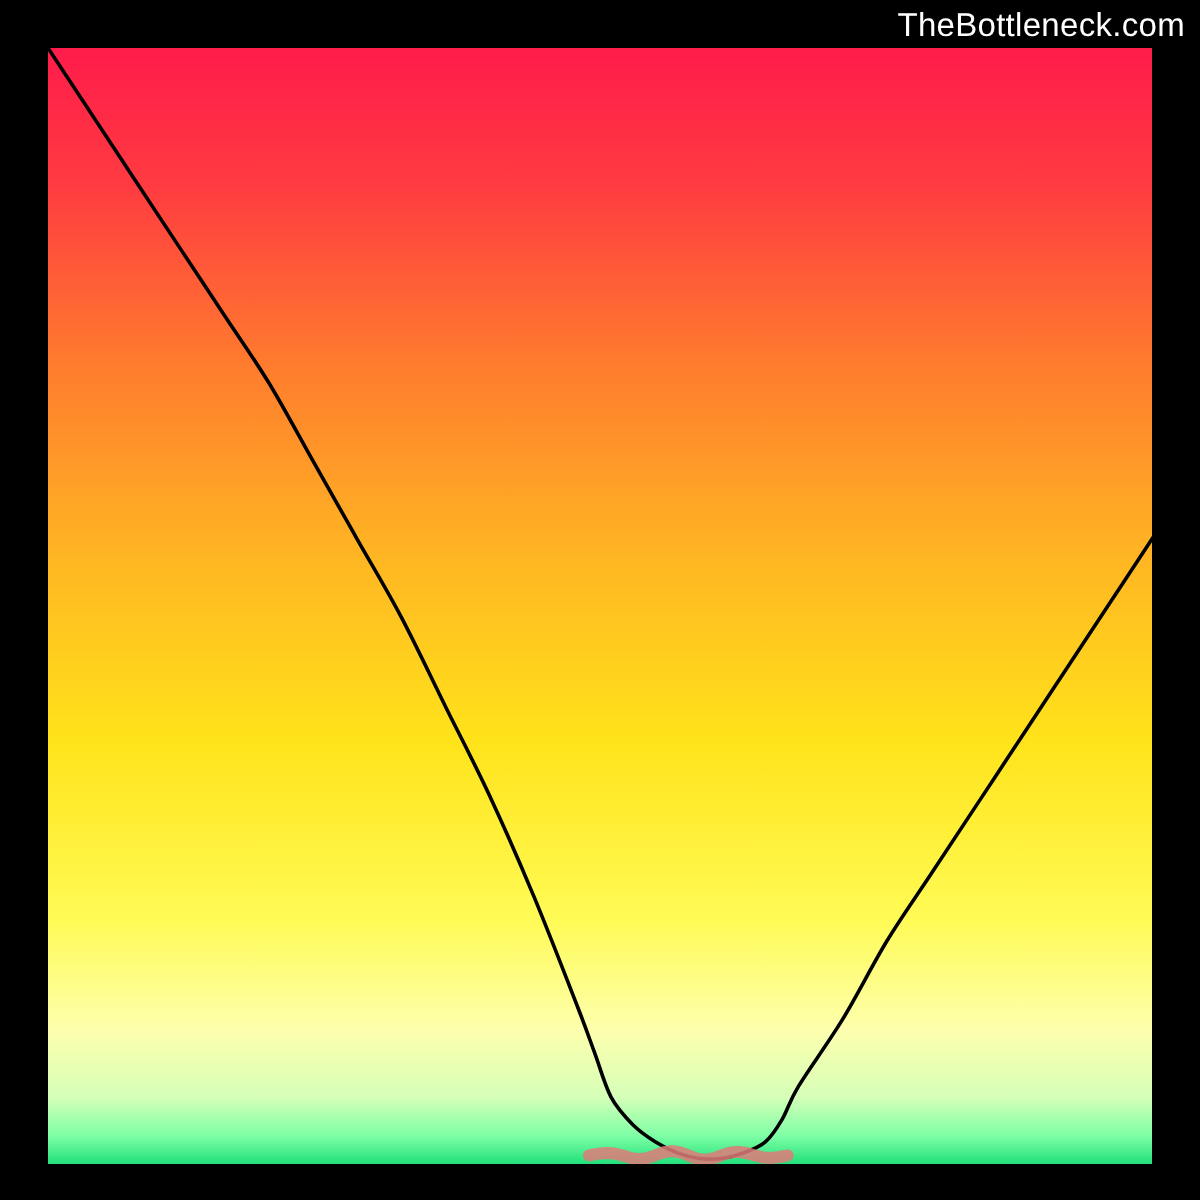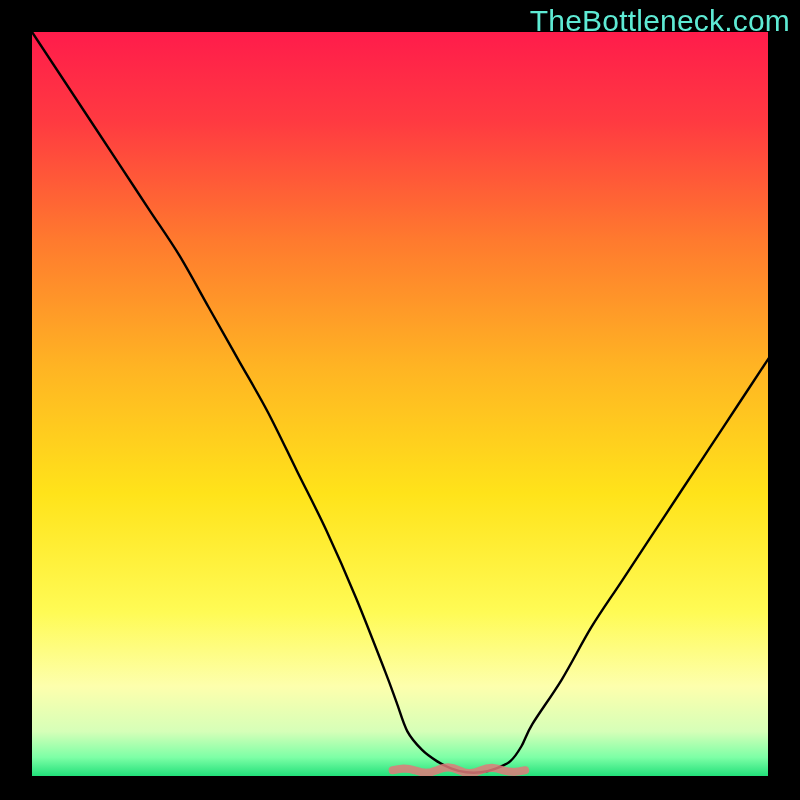--- a/index.html
+++ b/index.html
@@ -16,22 +16,22 @@
     left: 0;
     top: 0;
     width: 800px;
     height: 800px;
     background: #000;
   }
   .watermark {
     position: absolute;
     top: 4px;
     right: 10px;
-    color: #5eead4;
-    font-size: 30px;
+    color: #ffffff;
+    font-size: 22px;
     font-weight: 500;
     letter-spacing: 0.2px;
     user-select: none;
   }
   
   .plot-wrap {
     position: absolute;
     left: 32px;
     top: 32px;
     width: 736px;

